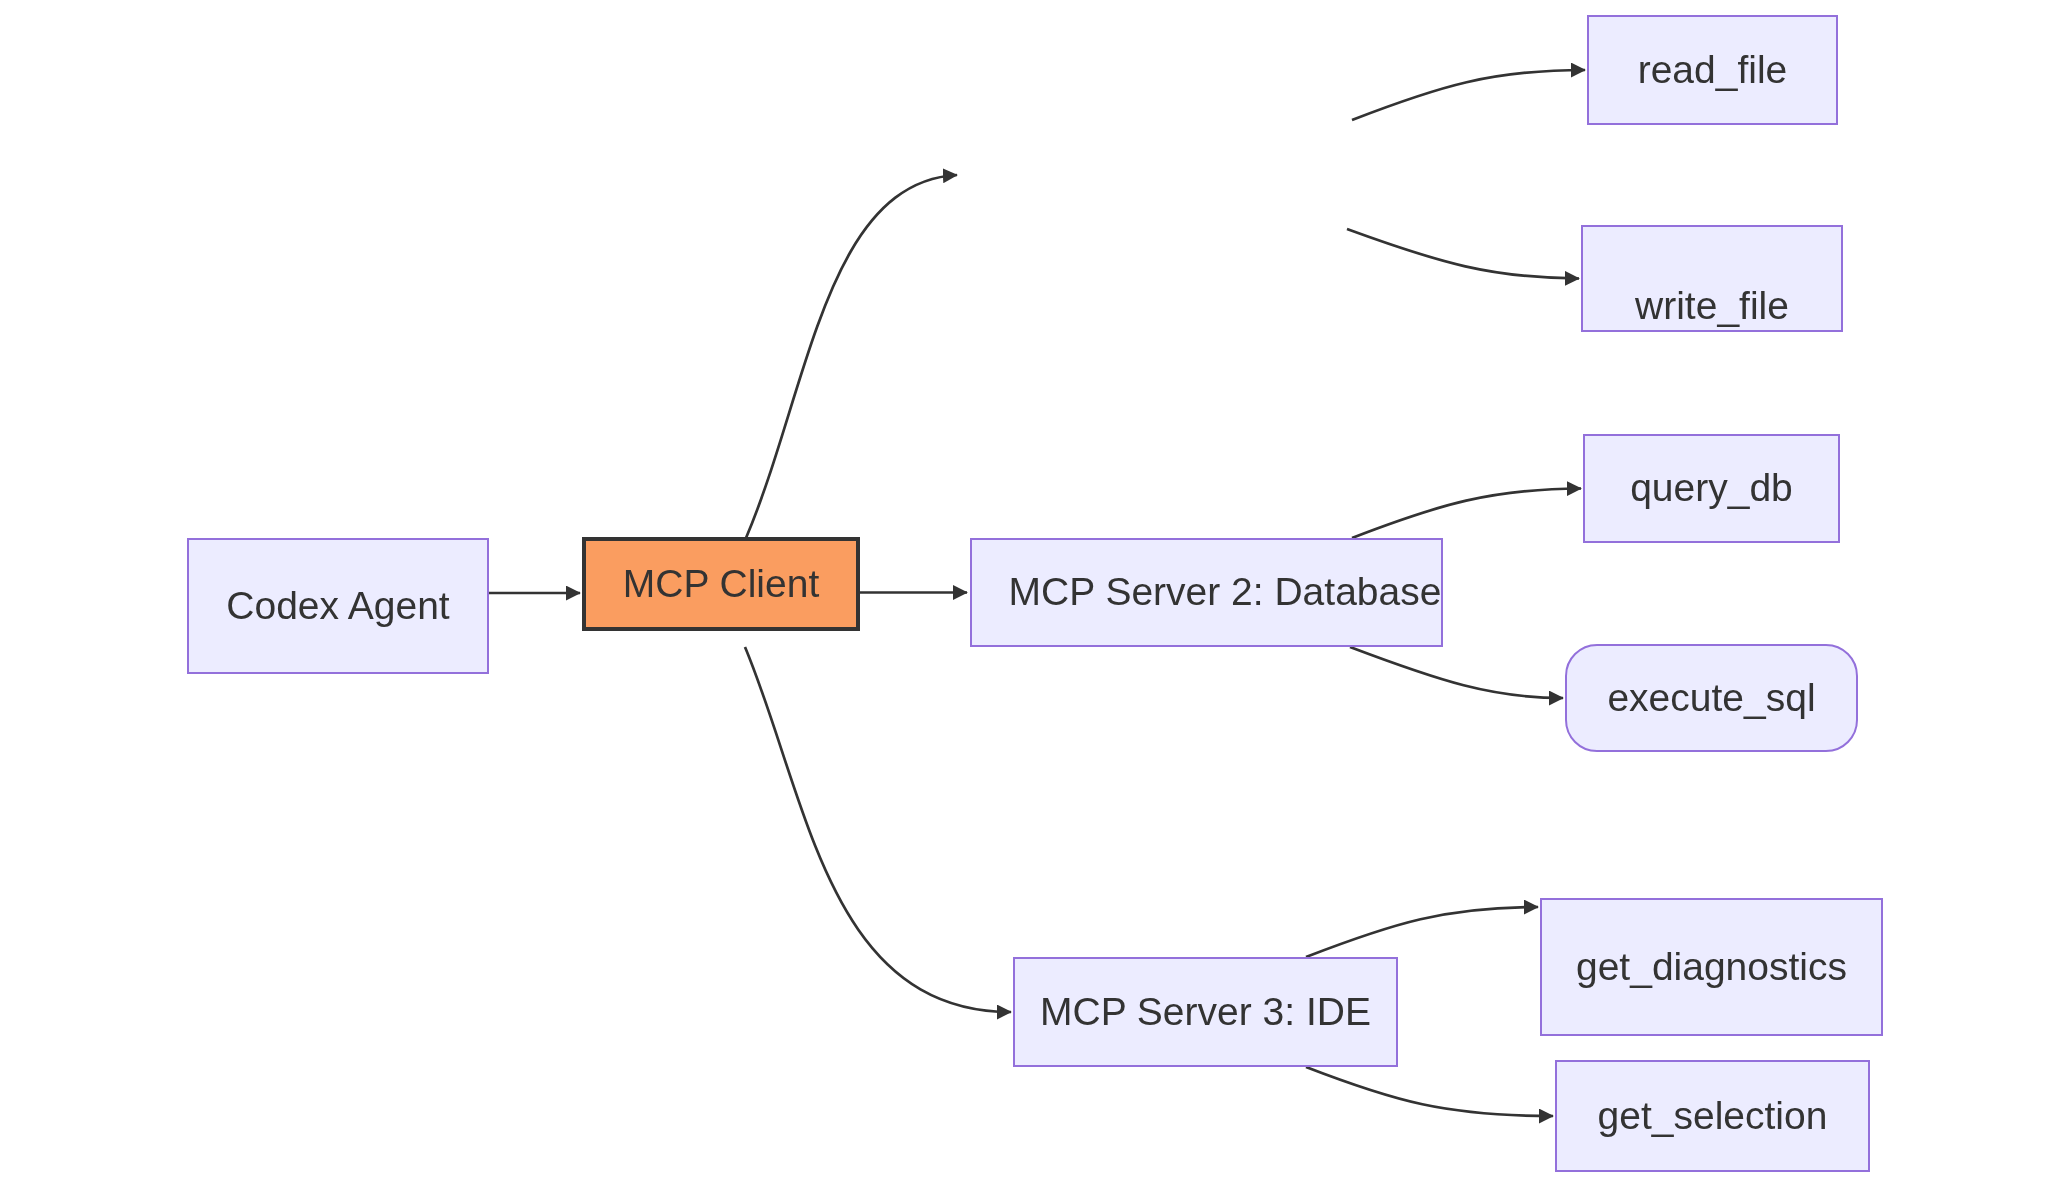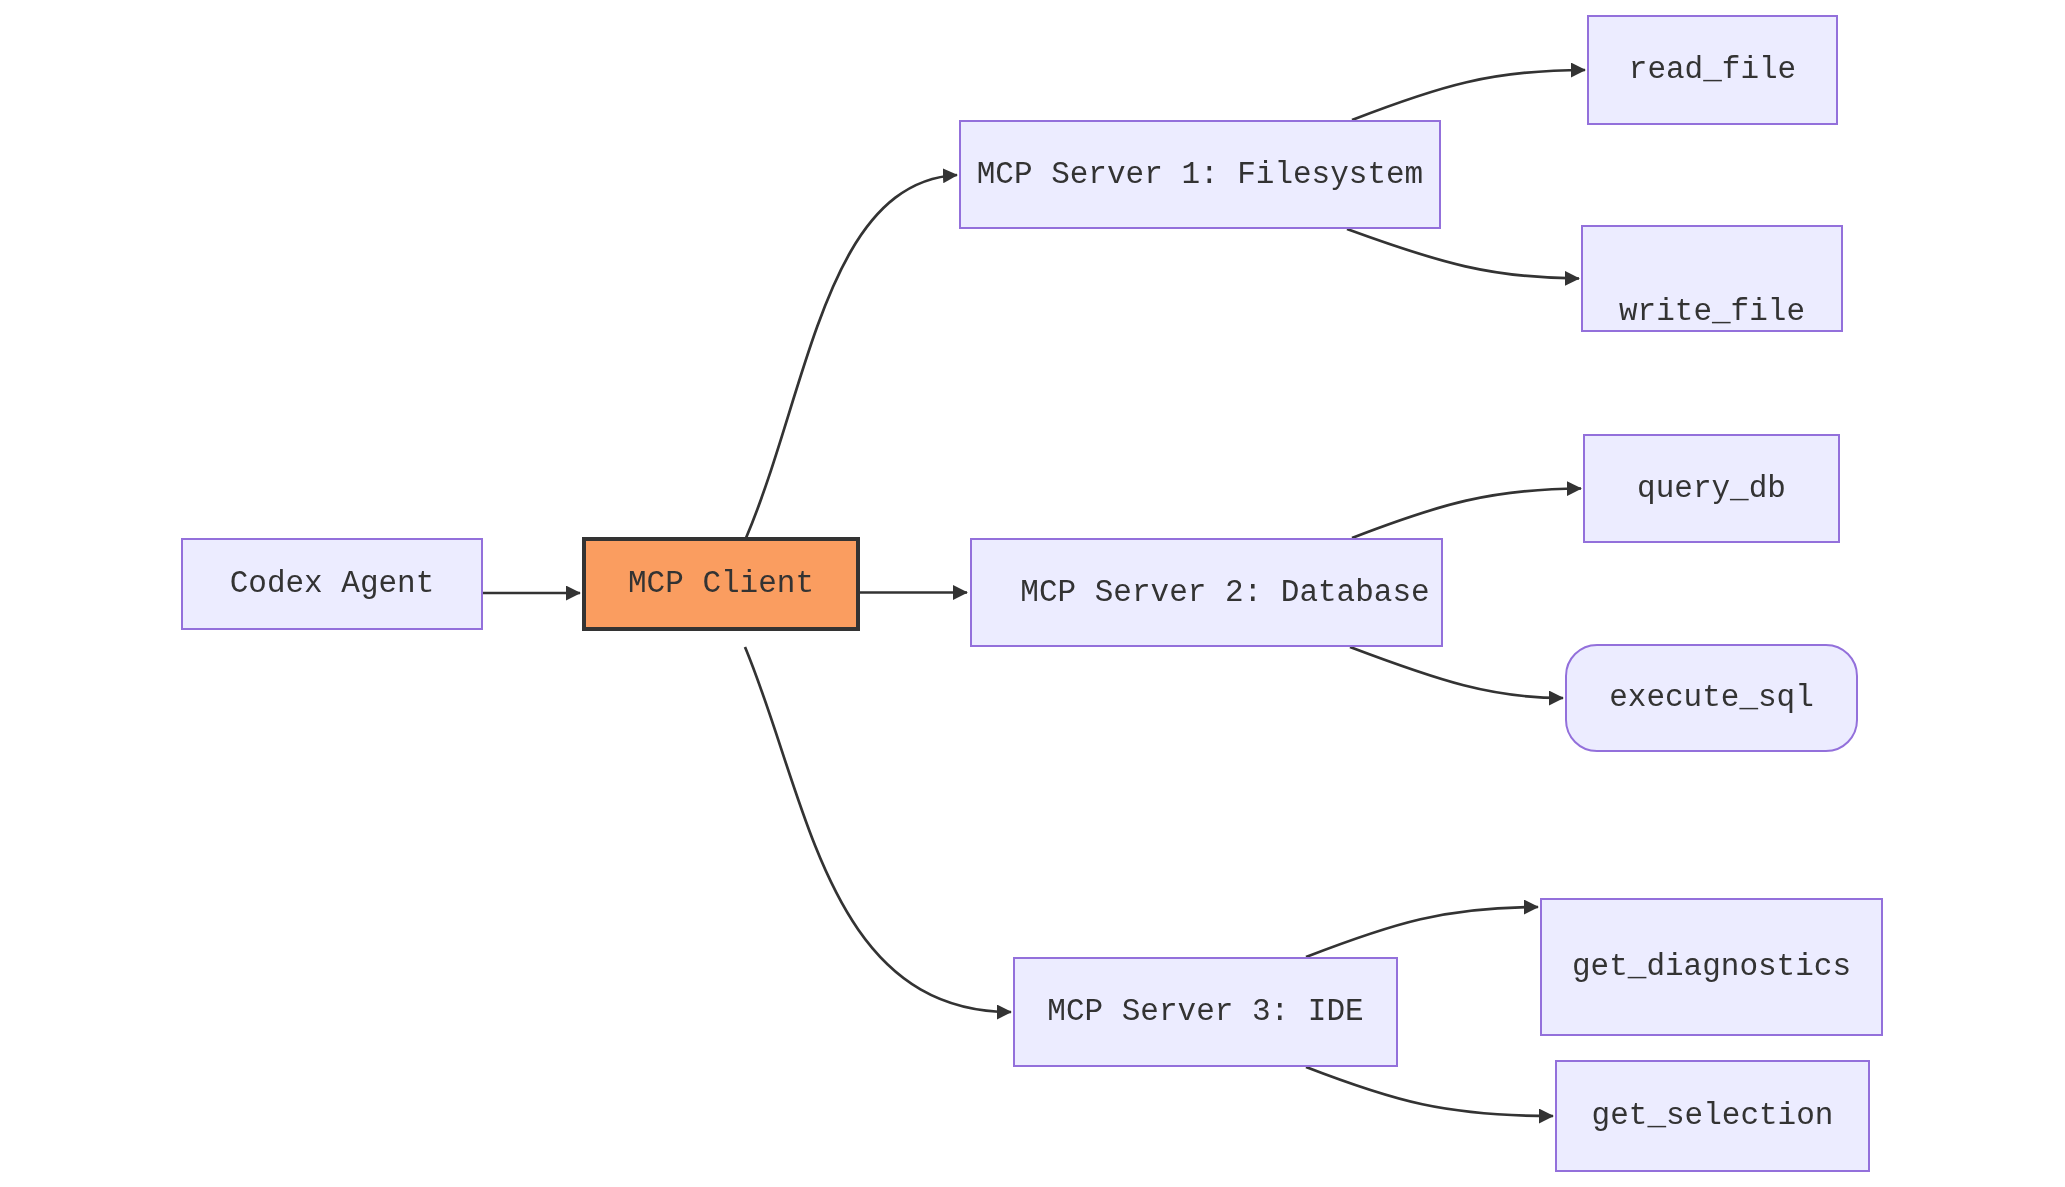--- a/index.html
+++ b/index.html
@@ -27,24 +27,23 @@
   }
   .node {
     position: absolute;
     box-sizing: border-box;
     background: #ECECFF;
     border: 2px solid #9370DB;
     display: flex;
     align-items: center;
     justify-content: center;
     color: #333333;
-    font-size: 31px;
+    font-size: 39px;
     line-height: 1.2;
     white-space: nowrap;
-    font-family: Liberation Mono, monospace;
   }
   .node.client {
     background: #FA9D60;
     border: 4px solid #333333;
   }
 </style>
 </head>
 <body>
 
 <div class="canvas">
@@ -61,31 +60,28 @@
     <path class="edge" marker-end="url(#arrow)" d="M 860 592.5 L 967 592.5"></path>
     <path class="edge" marker-end="url(#arrow)" d="M 745 647 C 808 798 828 1012 1011 1012"></path>
     <path class="edge" marker-end="url(#arrow)" d="M 1352 120 C 1440 86 1492 70 1585 70"></path>
     <path class="edge" marker-end="url(#arrow)" d="M 1347 229 C 1440 263 1492 278 1579 278.5"></path>
     <path class="edge" marker-end="url(#arrow)" d="M 1352 538 C 1440 504 1492 489 1581 488.5"></path>
     <path class="edge" marker-end="url(#arrow)" d="M 1350 647 C 1440 681 1492 698 1563 698"></path>
     <path class="edge" marker-end="url(#arrow)" d="M 1306 957 C 1394 923 1446 907 1538 907"></path>
     <path class="edge" marker-end="url(#arrow)" d="M 1306 1067 C 1394 1101 1446 1116 1553 1116"></path>
   </svg>
 
-  <div class="node" style="left:181px; top:538px; width:302px; height:92px;">
+  <div class="node" style="left:187px; top:538px; width:302px; height:136px;">
     <span>Codex Agent</span>
   </div>
 
   <div class="node client" style="left:582px; top:537px; width:278px; height:94px;">
     <span>MCP Client</span>
   </div>
 
-  <div class="node" style="left:959px; top:120px; width:482px; height:109px;">
-    <span>MCP Server 1: Filesystem</span>
-  </div>
 
   <div class="node" style="left:970px; top:538px; width:473px; height:109px;padding-left:37px;">
     <span>MCP Server 2: Database</span>
   </div>
 
   <div class="node" style="left:1013px; top:957px; width:385px; height:110px;text-align:right;">
     <span>MCP Server 3: IDE</span>
   </div>
 
   <div class="node" style="left:1587px; top:15px; width:251px; height:110px;">

